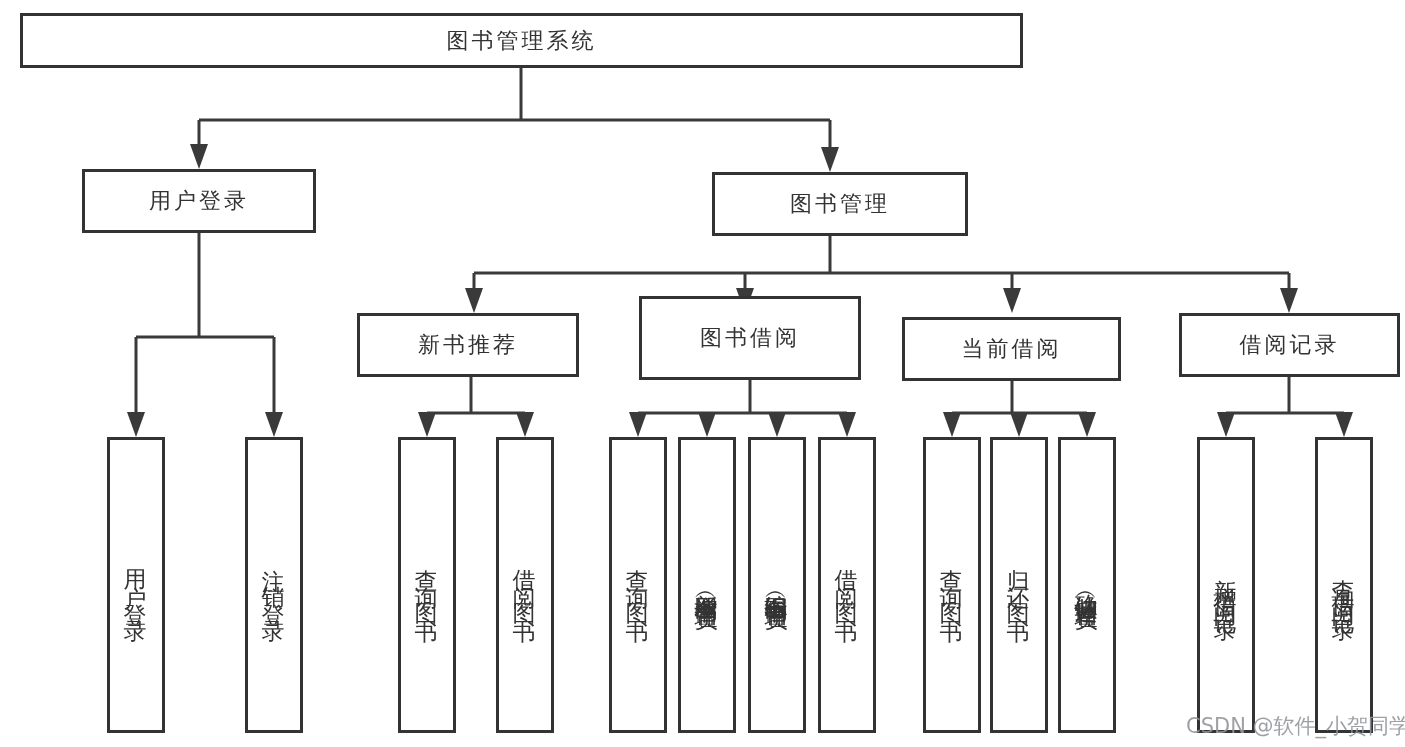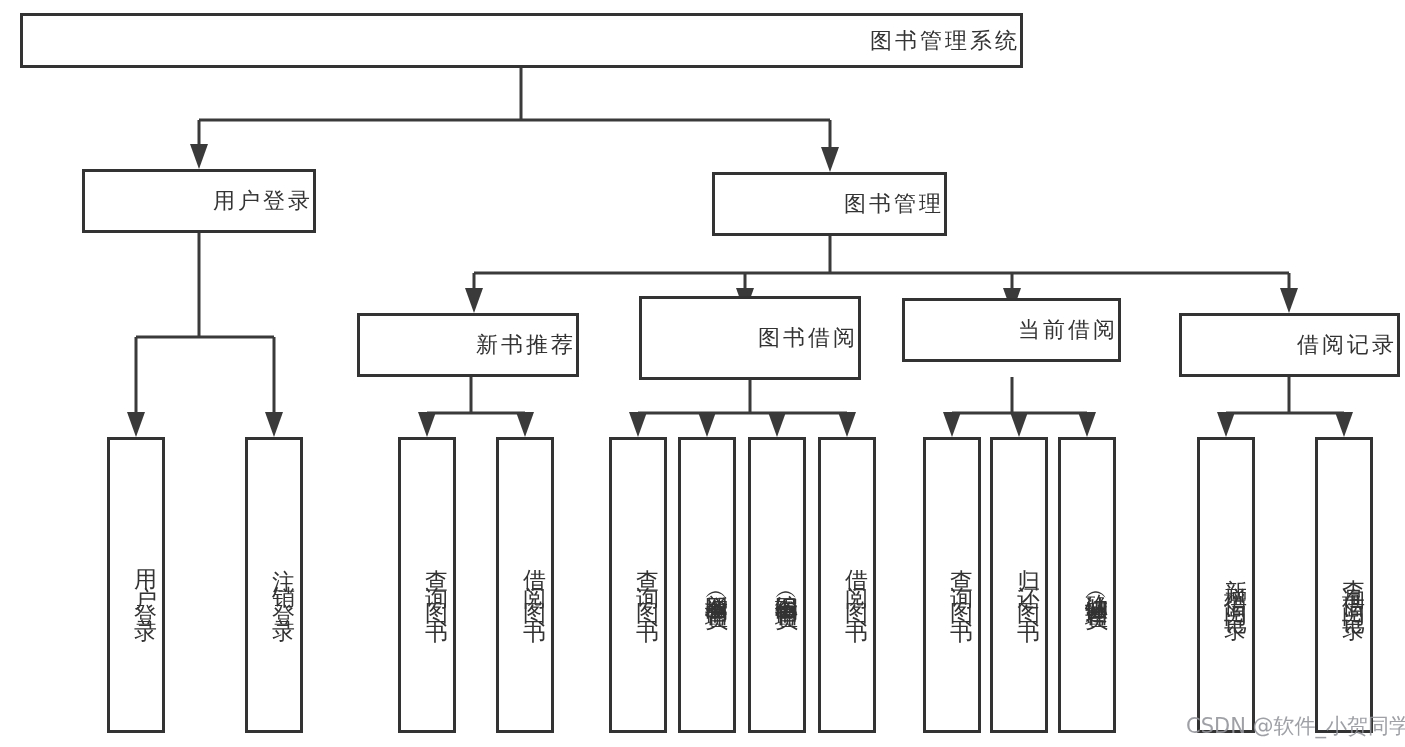--- a/index.html
+++ b/index.html
@@ -17,21 +17,21 @@
     width: 1405px; height: 747px;
     z-index: 1;
   }
   .box {
     position: absolute;
     box-sizing: border-box;
     border: 3px solid #333333;
     background: #ffffff;
     display: flex;
     align-items: center;
-    justify-content: flex-end;
+    justify-content: center;
     color: #333333;
     z-index: 2;
   }
   .h-label {
     font-size: 22px;
     letter-spacing: 3px;
     white-space: nowrap;
   }
   .v-label {
     writing-mode: vertical-rl;
@@ -104,31 +104,31 @@
     </g>
   </svg>
 
   <div class="box" style="left:20px; top:13px; width:1003px; height:55px">
     <span class="h-label">图书管理系统</span>
   </div>
 
   <div class="box" style="left:82px; top:169px; width:234px; height:64px">
     <span class="h-label">用户登录</span>
   </div>
-  <div class="box" style="left:712px; top:172px; width:235px; height:64px">
+  <div class="box" style="left:712px; top:172px; width:256px; height:64px">
     <span class="h-label">图书管理</span>
   </div>
 
   <div class="box" style="left:357px; top:313px; width:222px; height:64px">
     <span class="h-label">新书推荐</span>
   </div>
   <div class="box" style="left:639px; top:296px; width:222px; height:84px">
     <span class="h-label">图书借阅</span>
   </div>
-  <div class="box" style="left:902px; top:298px; width:219px; height:64px">
+  <div class="box" style="left:902px; top:317px; width:219px; height:64px">
     <span class="h-label">当前借阅</span>
   </div>
   <div class="box" style="left:1179px; top:313px; width:221px; height:64px">
     <span class="h-label">借阅记录</span>
   </div>
 
   <div class="box" style="left:107px; top:437px; width:58px; height:296px">
     <span class="v-label ls-lg">用户登录</span>
   </div>
   <div class="box" style="left:245px; top:437px; width:58px; height:296px">

